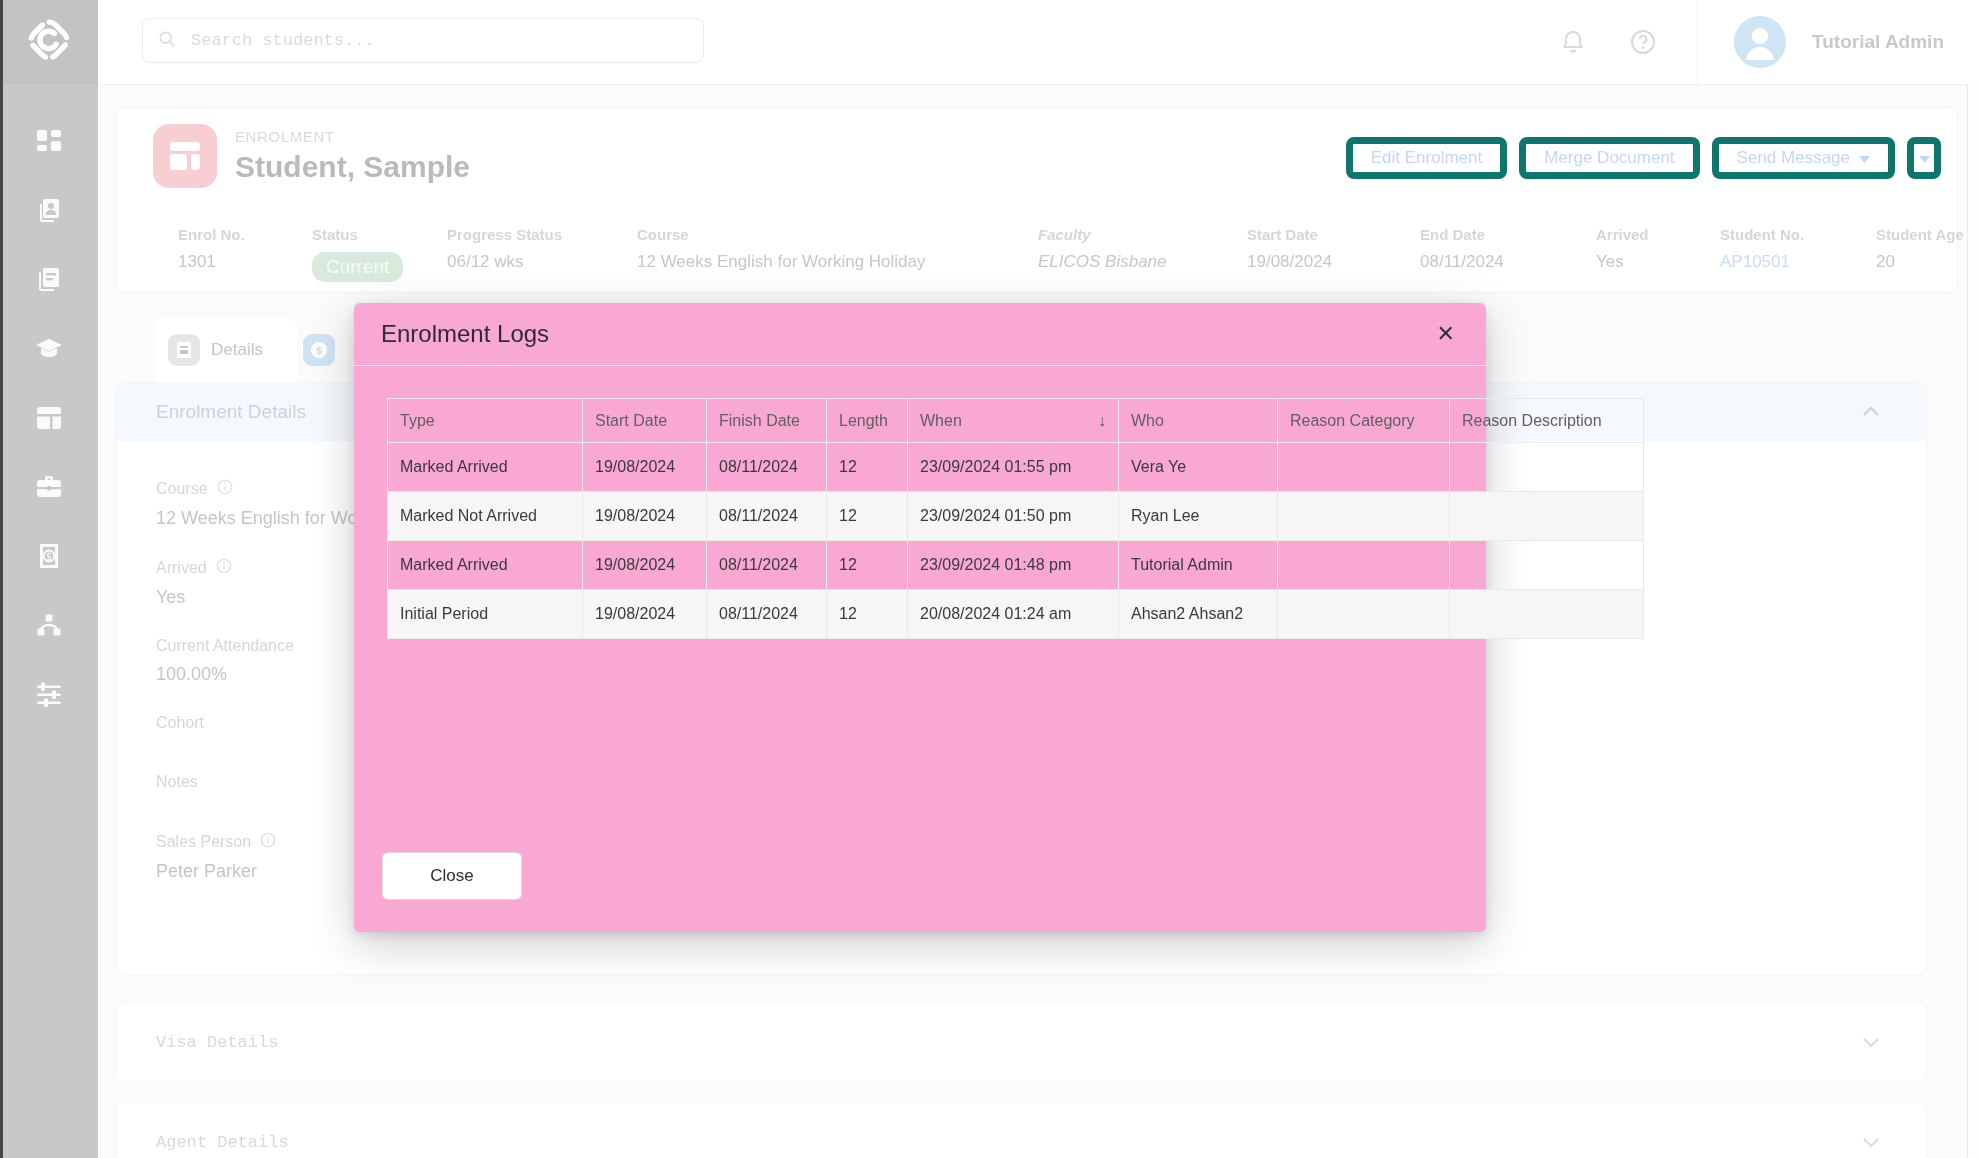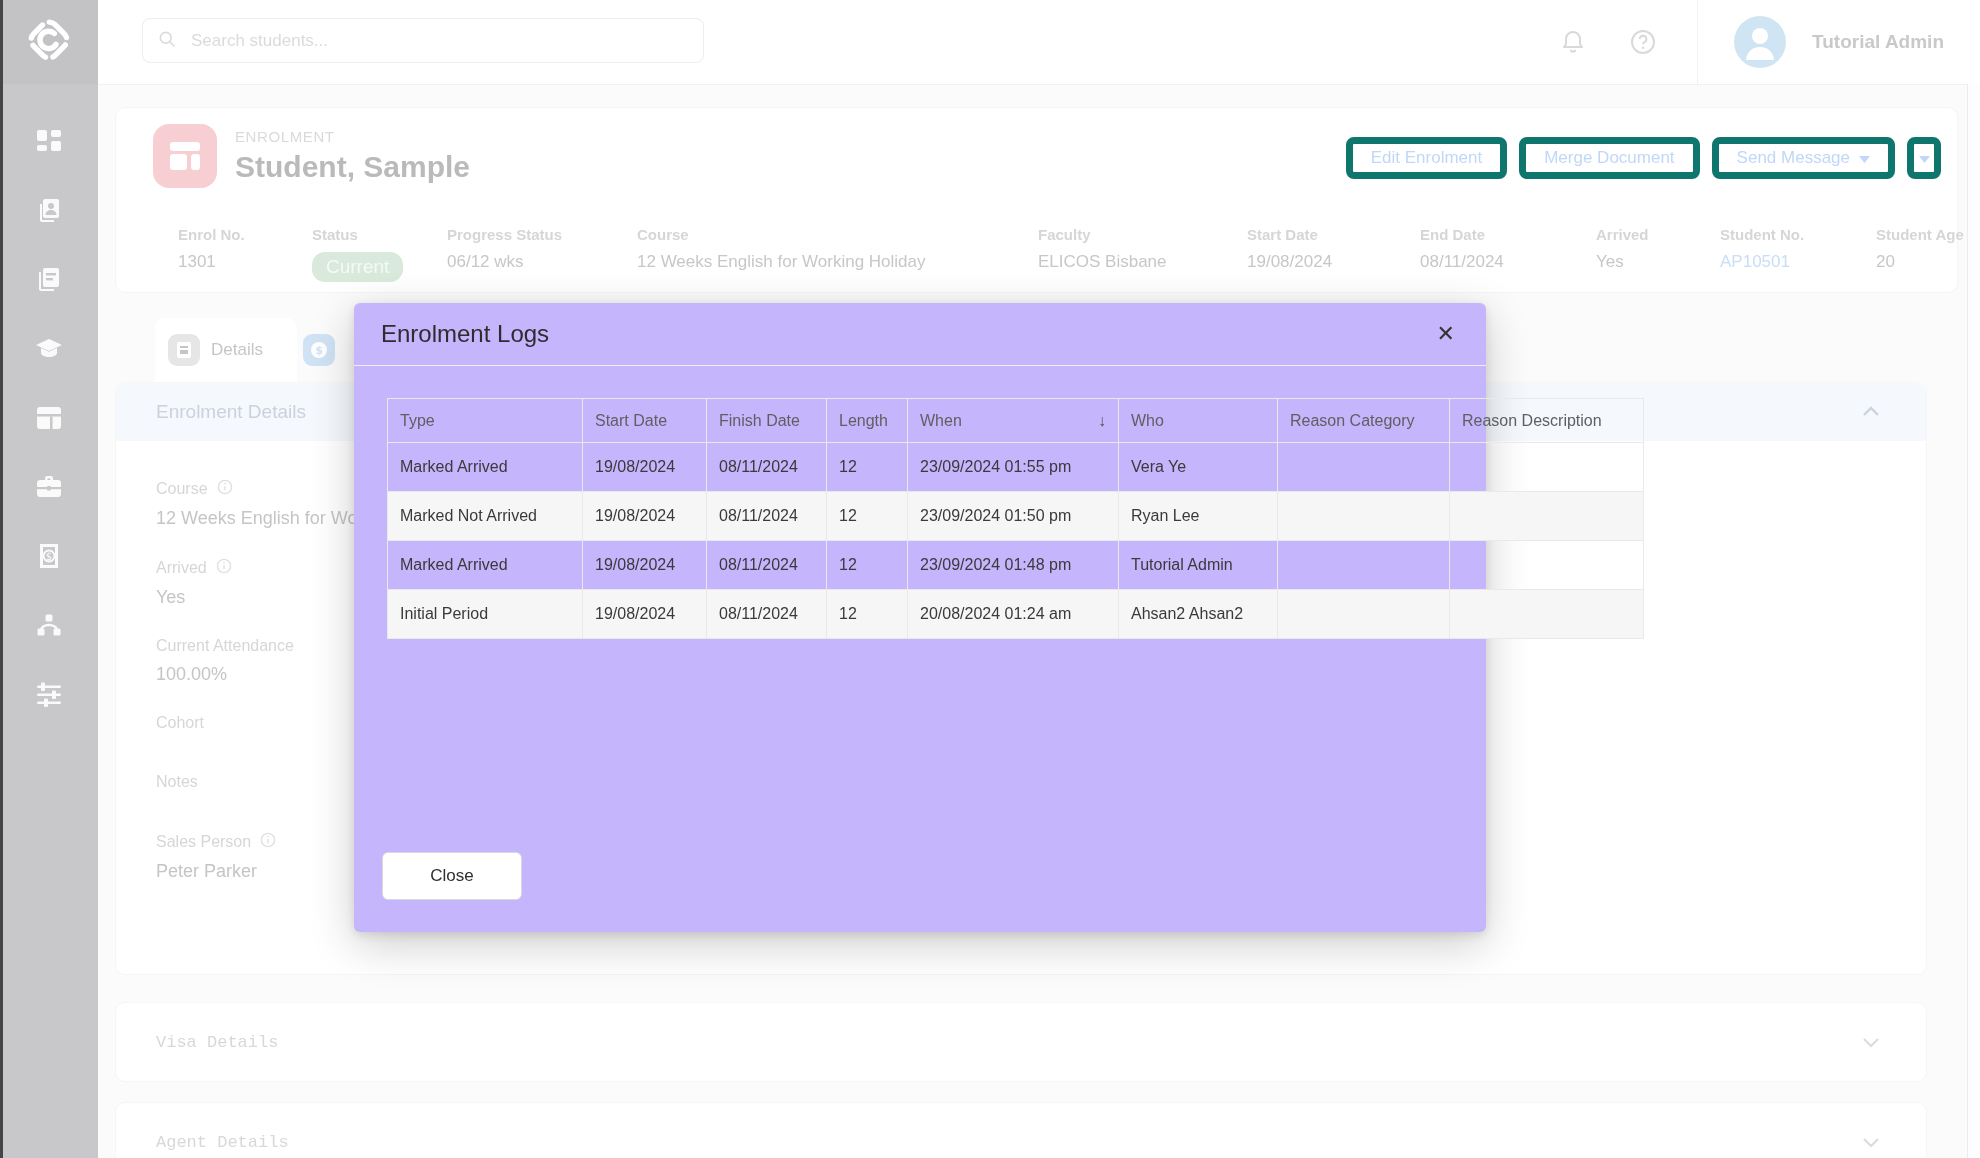--- a/index.html
+++ b/index.html
@@ -16,21 +16,21 @@
   .nav-icon{width:30px;height:30px;opacity:.92;cursor:pointer;}
   .nav-icon svg{width:30px;height:30px;display:block;}
 
   
   .topbar{position:absolute;left:98px;top:0;right:0;height:84px;background:#fff;
           border-bottom:1px solid #f1f1f1;z-index:4;}
   .search-box{position:absolute;left:44px;top:18px;width:562px;height:45px;border:1px solid #ededed;
               border-radius:8px;display:flex;align-items:center;padding:0 14px;box-sizing:border-box;}
   .search-box svg{width:20px;height:20px;margin-right:12px;flex:none;}
   .search-box input{border:none;outline:none;flex:1;font-size:17px;color:#bdbdbd;
-                    font-family:Liberation Sans, sans-serif;background:transparent;}
+                    font-family:Liberation Mono, monospace;background:transparent;}
   .search-box input::placeholder{color:#dbdbdb;}
   .topbar-right{position:absolute;right:0;top:0;height:100%;display:flex;align-items:center;padding-right:36px;}
   .tb-icon{width:28px;height:28px;cursor:pointer;}
   .tb-icon svg{width:28px;height:28px;display:block;}
   .bell{margin-right:42px;}
   .help{margin-right:40px;}
   .tb-divider{width:1px;align-self:stretch;background:#f2f2f2;margin-right:36px;}
   .avatar{width:52px;height:52px;border-radius:50%;background:#cfe5f4;display:flex;align-items:center;
           justify-content:center;margin-right:26px;cursor:pointer;overflow:hidden;}
   .user-name{font-size:19px;font-weight:700;color:#c9c9c9;}
@@ -84,21 +84,21 @@
   .collapsed-card{position:absolute;left:115px;width:1812px;height:80px;background:#fff;border-radius:10px;
                   border:1px solid #f6f6f6;box-sizing:border-box;display:flex;align-items:center;
                   padding:0 40px;z-index:0;cursor:pointer;font-family:Liberation Mono, monospace;}
   .cc-title{font-size:17px;color:#d8d8d8;flex:1;}
 
   
   .scroll-strip{position:absolute;right:0;top:84px;width:12px;bottom:0;background:#fdfdfd;
                 border-left:1px solid #ececec;z-index:5;}
 
   
-  .modal{position:absolute;left:354px;top:303px;width:1132px;height:629px;background:#c4b5fd;border-radius:6px;
+  .modal{position:absolute;left:354px;top:303px;width:1132px;height:629px;background:#f9a8d4;border-radius:6px;
          box-shadow:0 12px 45px rgba(0,0,0,.20),0 3px 10px rgba(0,0,0,.10);z-index:10;box-sizing:border-box;}
   .modal-header{height:62px;border-bottom:1px solid #efefef;display:flex;align-items:center;padding:0 27px;}
   .modal-title{font-size:24px;color:#2d2d2d;flex:1;}
   .modal-x{font-size:22px;color:#333;cursor:pointer;font-weight:400;line-height:1;padding:4px;
            font-family:"DejaVu Sans",sans-serif;}
   .modal-body{padding:32px 33px 4px;}
   table.log-table{border-collapse:collapse;width:1256px;table-layout:fixed;}
   .log-table th,.log-table td{border:1px solid #e9e9e9;padding:0 12px;text-align:left;overflow:hidden;
                               white-space:nowrap;}
   .log-table th{height:43px;font-weight:400;font-size:16px;color:#5f5f5f;cursor:pointer;}
@@ -291,21 +291,21 @@
           <div class="info-value"><span class="badge">Current</span></div>
         </div>
         <div class="info-col" style="width: 190px;">
           <div class="info-label">Progress Status</div>
           <div class="info-value">06/12 wks</div>
         </div>
         <div class="info-col" style="width: 401px;">
           <div class="info-label">Course</div>
           <div class="info-value">12 Weeks English for Working Holiday</div>
         </div>
-        <div class="info-col" style="width: 209px;">
+        <div class="info-col" style="width: 209px; font-style: italic;">
           <div class="info-label">Faculty</div>
           <div class="info-value">ELICOS Bisbane</div>
         </div>
         <div class="info-col" style="width: 173px;">
           <div class="info-label">Start Date</div>
           <div class="info-value">19/08/2024</div>
         </div>
         <div class="info-col" style="width: 176px;">
           <div class="info-label">End Date</div>
           <div class="info-value">08/11/2024</div>

